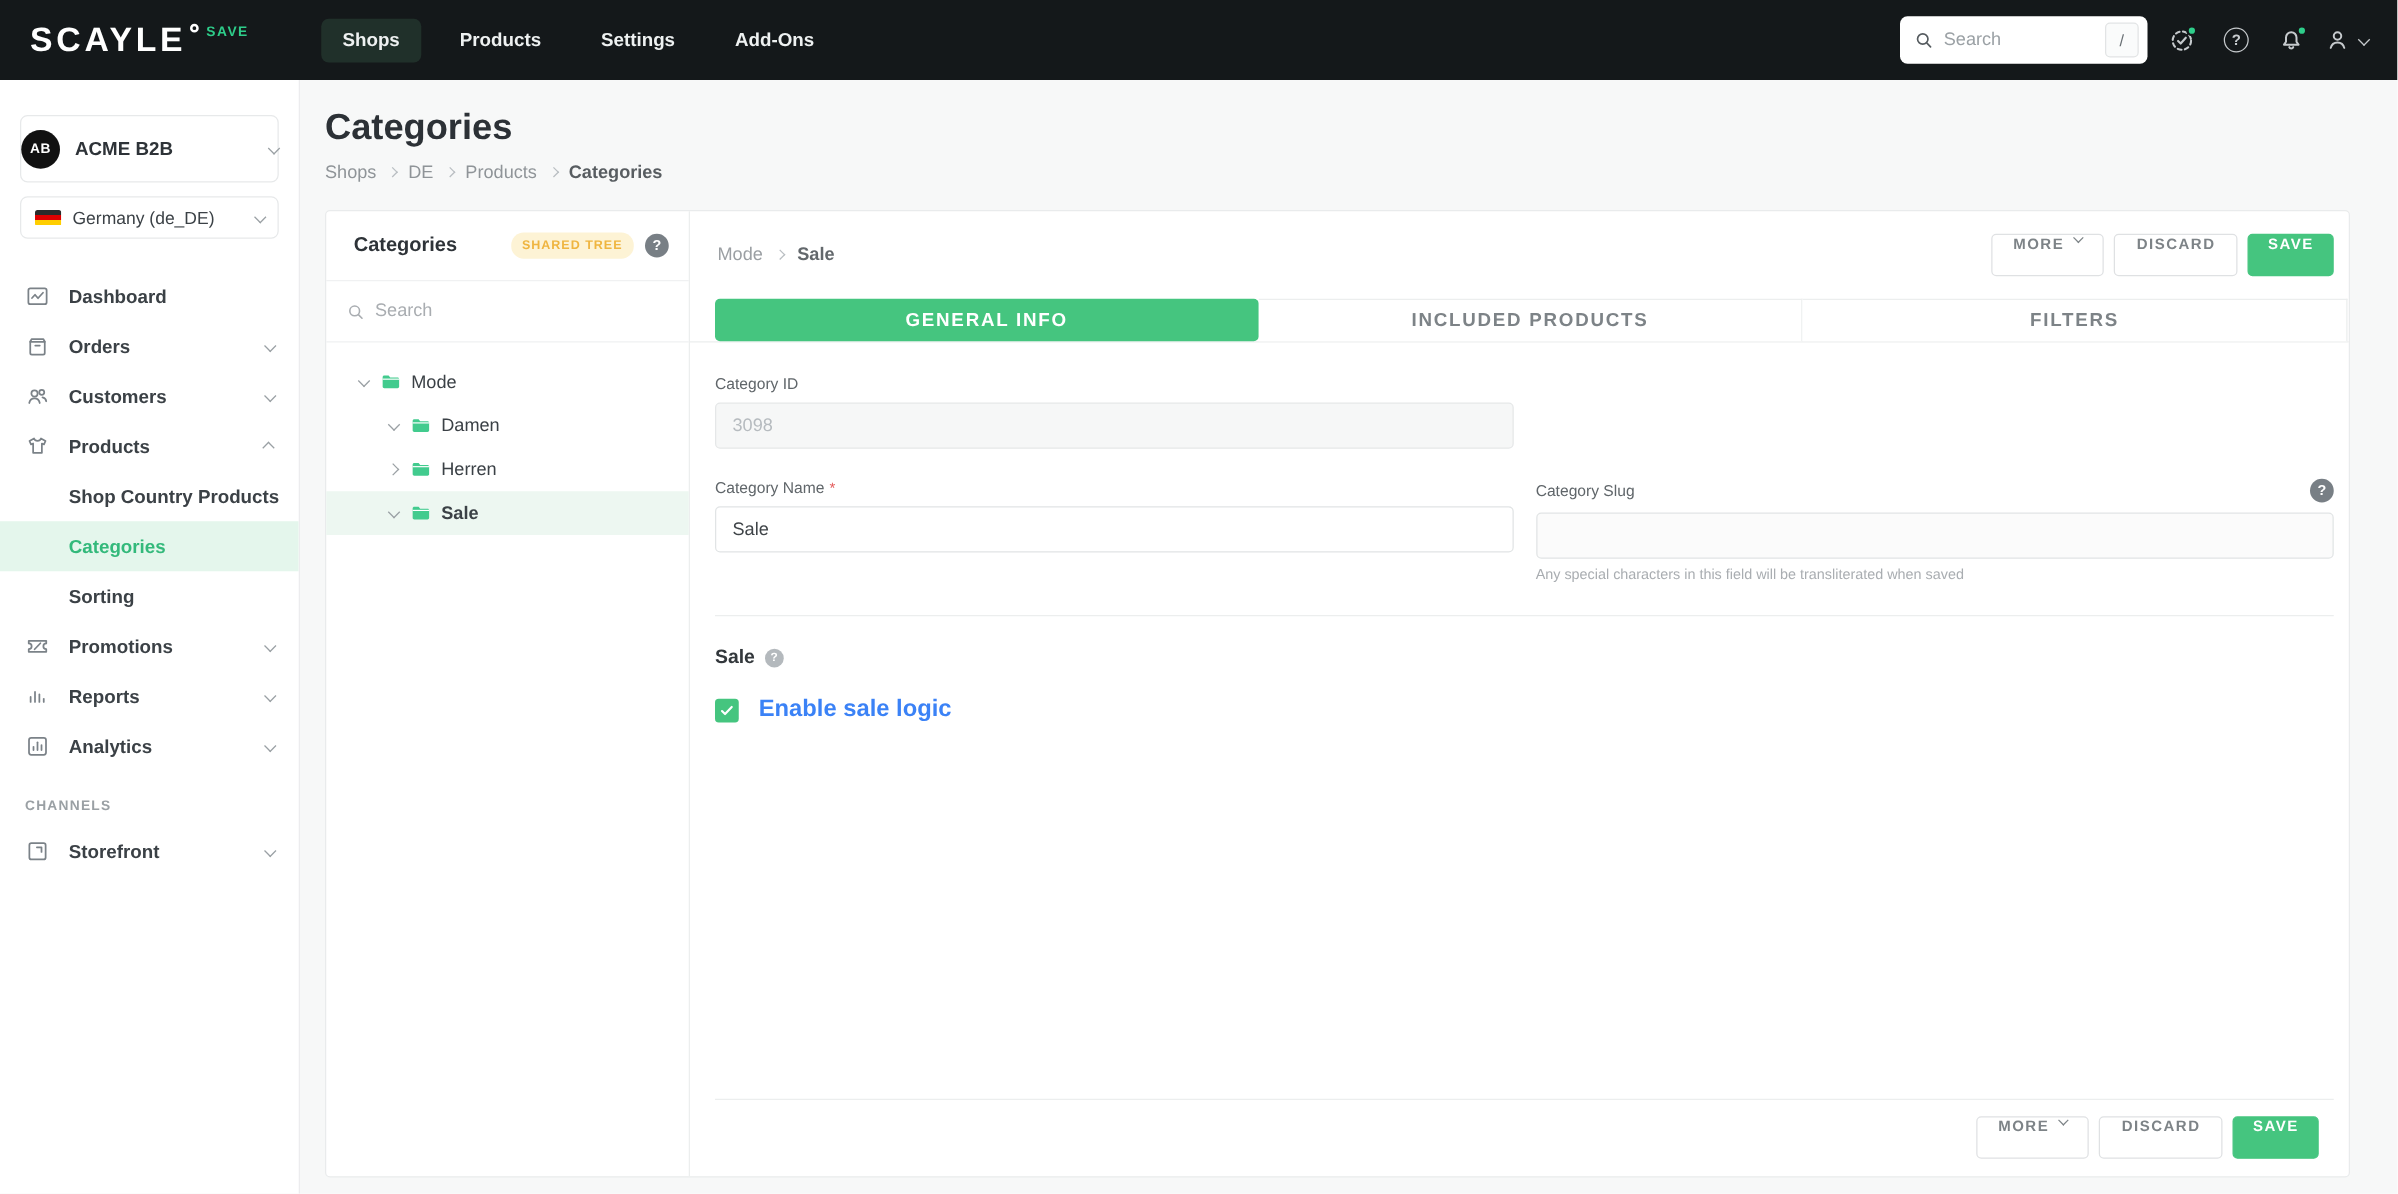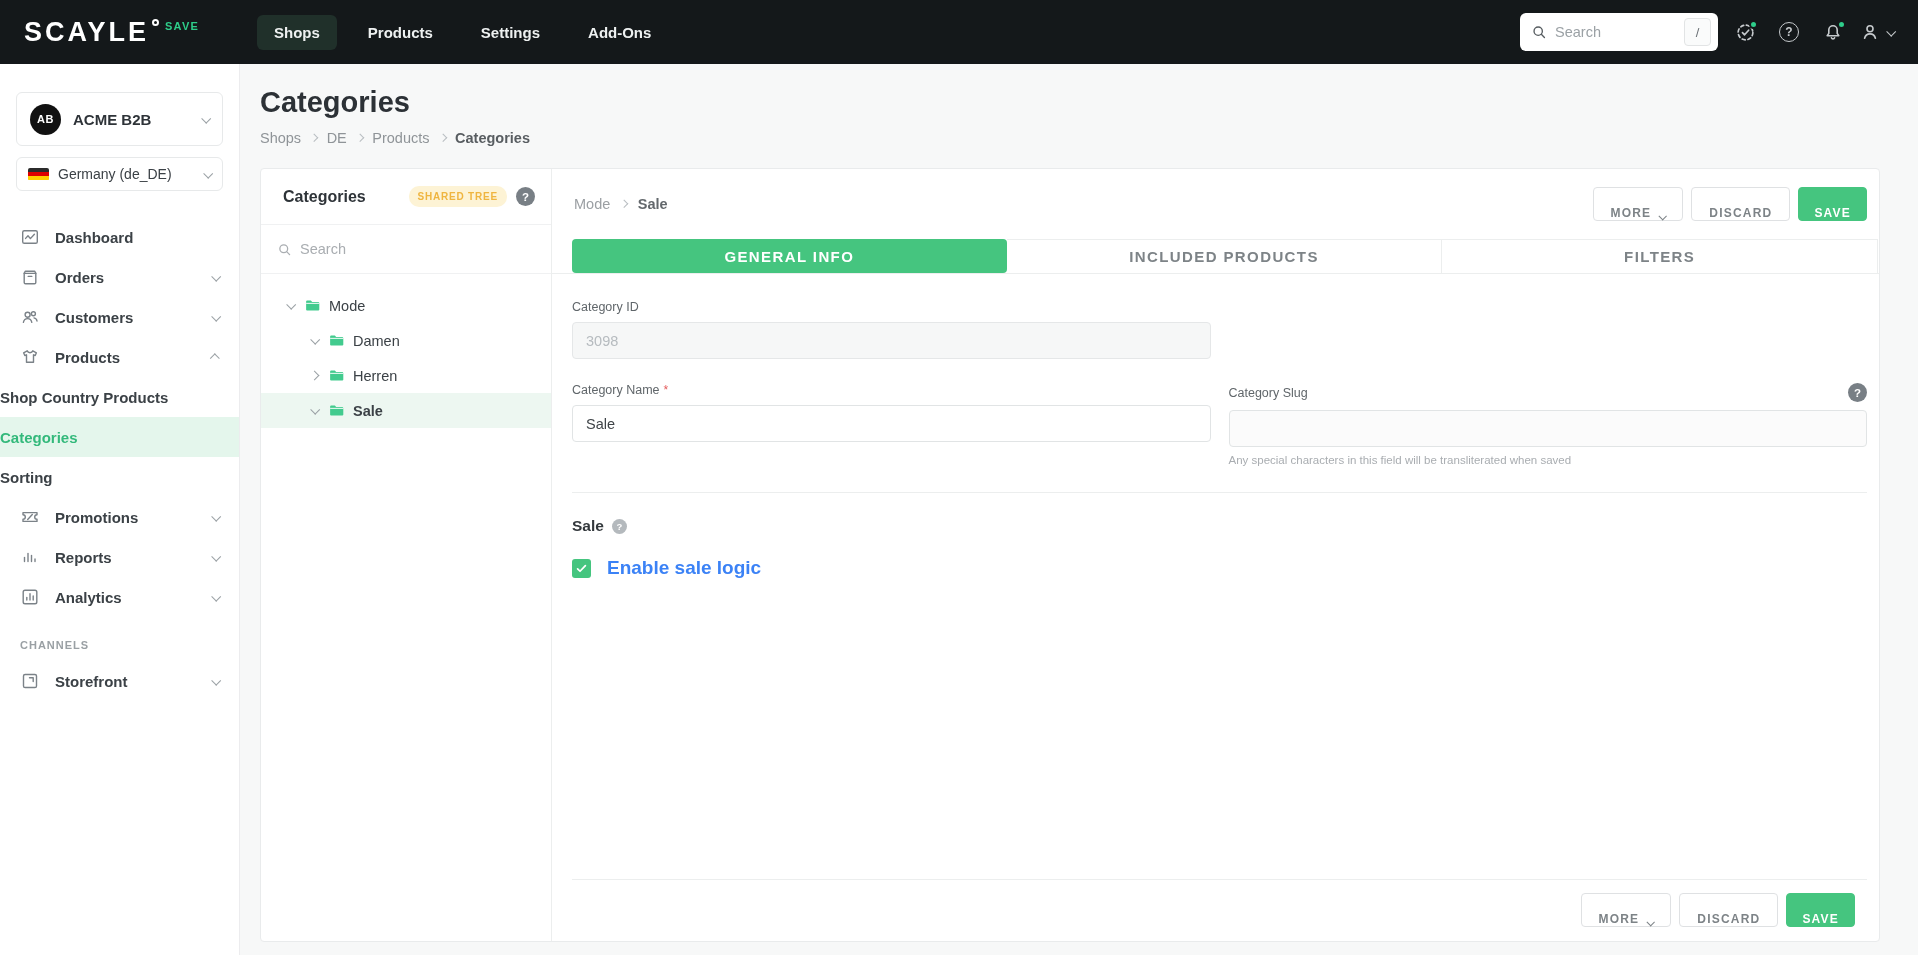--- a/index.html
+++ b/index.html
@@ -34,34 +34,34 @@
   .dot { position:absolute; top:5px; right:4px; width:9px; height:9px; border-radius:50%; background:#2ecd8a; border:2px solid #14181a; }
   .help-ring { width:20px; height:20px; border:1.8px solid #c6cacd; border-radius:50%; font-size:12px; font-weight:700; color:#c6cacd; display:flex; align-items:center; justify-content:center; }
   .account { display:flex; align-items:center; gap:7px; }
 
   
   .shell { display:flex; height:891px; }
   .sidebar { width:240px; background:#fff; border-right:1px solid #ececee; padding-top:28px; flex:none; overflow:hidden; }
   .main { flex:1; padding:20px 38px 13px 20px; display:flex; flex-direction:column; min-width:0; }
 
   
-  .shop-card { margin:0 16px; height:54px; border:1px solid #e7e9ea; border-radius:6px; display:flex; align-items:center; padding:0 13px; cursor:pointer; }
+  .shop-card { margin:0 16px; height:54px; border:1px solid #e7e9ea; border-radius:6px; display:flex; align-items:center; padding:0 0; cursor:pointer; }
   .avatar { width:31px; height:31px; background:#111; color:#fff; border-radius:50%; font-size:11px; font-weight:700; display:flex; align-items:center; justify-content:center; letter-spacing:.5px; flex:none; }
   .shop-name { font-size:15px; font-weight:700; color:#2e3338; margin-left:12px; flex:1; }
   .country-card { margin:11px 16px 0; height:34px; border:1px solid #e7e9ea; border-radius:6px; display:flex; align-items:center; padding:0 11px; cursor:pointer;justify-content:flex-end; }
   .flag { width:21px; height:13px; border-radius:2px; overflow:hidden; flex:none; display:flex; flex-direction:column; }
   .flag i { flex:1; }
   .country-label { font-size:14px; color:#3b4146; margin-left:9px; flex:1; }
   .side-cv { color:#9aa0a4; }
   .menu { margin-top:26px; }
   .menu-item { height:40px; display:flex; align-items:center; padding:0 20px; cursor:pointer; }
   .menu-item .mi-icon { width:20px; height:20px; margin-right:15px; color:#7b8288; flex:none; }
   .menu-item .mi-icon svg { stroke:#7b8288; fill:none; stroke-width:1.4; stroke-linecap:round; stroke-linejoin:round; }
   .menu-label { font-size:15px; font-weight:600; color:#3b4146; flex:1; }
-  .sub-item { height:40px; display:flex; align-items:center; font-size:15px; font-weight:600; color:#3b4146; cursor:pointer; }
+  .sub-item { height:40px; display:flex; align-items:center; padding-left:55px; font-size:15px; font-weight:600; color:#3b4146; cursor:pointer; }
   .sub-item.active { background:#e4f6ec; color:#33b97b; }
   .channels-label { padding:22px 20px 10px; font-size:11px; font-weight:700; letter-spacing:1px; color:#9aa0a4; }
 
   
   .page-title { font-size:29px; font-weight:800; color:#2c3136; line-height:36px; }
   .breadcrumb { display:flex; align-items:center; gap:10px; margin-top:8px; height:20px; }
   .crumb { font-size:14.5px; color:#8f9498; cursor:pointer; }
   .crumb.last { color:#585d61; font-weight:700; cursor:default; }
 
   
@@ -82,21 +82,21 @@
   .tnode .cv { color:#9aa0a4; margin-right:10px; }
   .tnode .folder { margin-right:8px; }
   .tnode.selected { background:#edf7f1; font-weight:700; }
 
   
   .detail { flex:1; display:flex; flex-direction:column; min-width:0; }
   .detail-head { height:70px; display:flex; align-items:center; padding:0 12px 0 22px; }
   .dcrumbs { display:flex; align-items:center; gap:11px; flex:1; }
   .dcrumb { font-size:14.5px; color:#9b9fa3; }
   .dcrumb.last { color:#63686c; font-weight:700; }
-  .btn { height:34px; border-radius:4px; border:1px solid #dfe1e3; background:#fff; color:#7d8387; font-size:12px; font-weight:800; letter-spacing:1.2px; padding:0 17px; display:flex; align-items:flex-end; gap:8px; cursor:pointer; font-family:inherit; }
+  .btn { height:34px; border-radius:4px; border:1px solid #dfe1e3; background:#fff; color:#7d8387; font-size:12px; font-weight:800; letter-spacing:1.2px; padding:0 17px; display:flex; align-items:flex-start; gap:8px; cursor:pointer; font-family:inherit; }
   .btn .cv { width:6px; height:6px; }
   .btn.primary { background:#45c57f; border-color:#45c57f; color:#fff; padding:0 15px; }
   .btn-row { display:flex; gap:8px; }
   .tabwrap { padding-left:20px; padding-right:1px; border-bottom:1px solid #eceeee; }
   .tabs { display:flex; }
   .tab { flex:1; height:34px; display:flex; align-items:center; justify-content:center; font-size:15px; font-weight:800; letter-spacing:1.4px; color:#7d8387; background:#fff; border:1px solid #eceeee; border-bottom:0; cursor:pointer; }
   .tab + .tab { border-left:0; }
   .tab.active { background:#45c57f; color:#fff; border:0; border-radius:4px; }
   .detail-body { padding:26px 12px 0 20px; display:flex; flex-direction:column; flex:1; min-height:0; }
   .grid { display:grid; grid-template-columns:1fr 1fr; column-gap:18px; row-gap:24px; }

